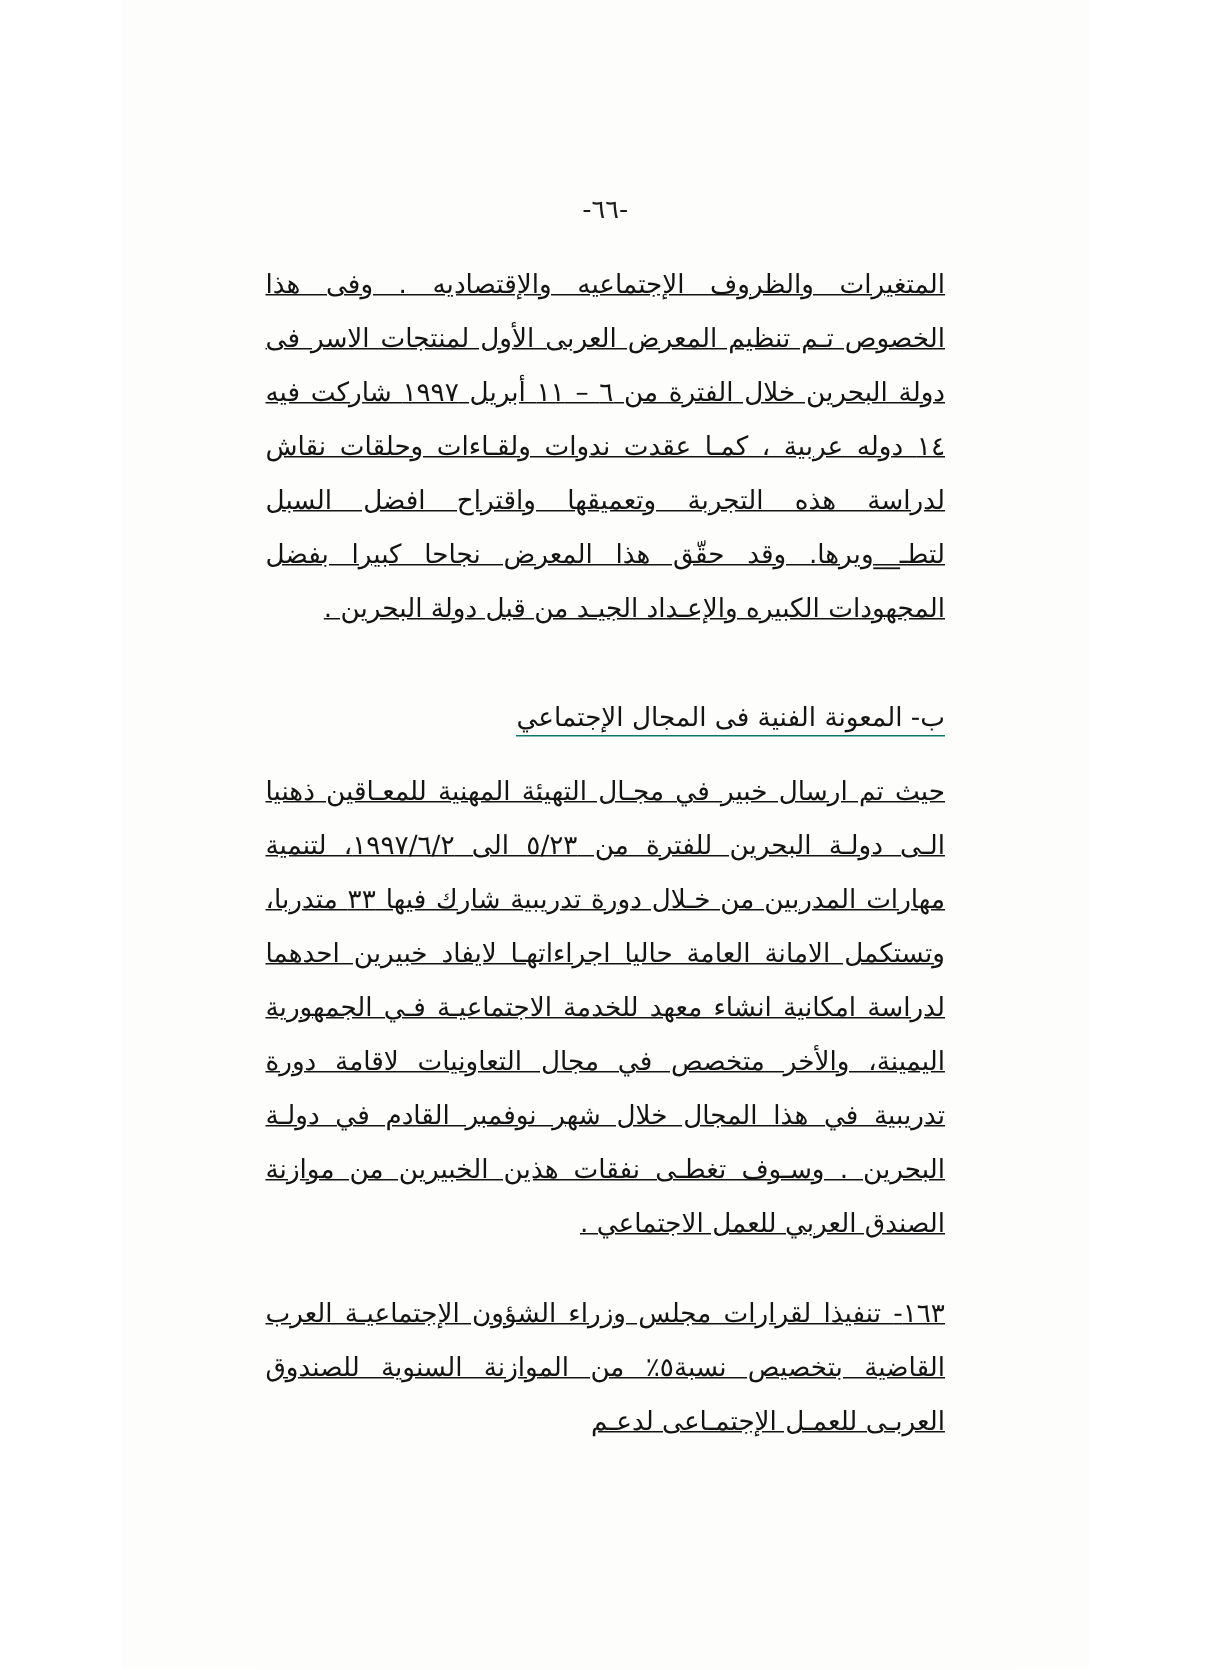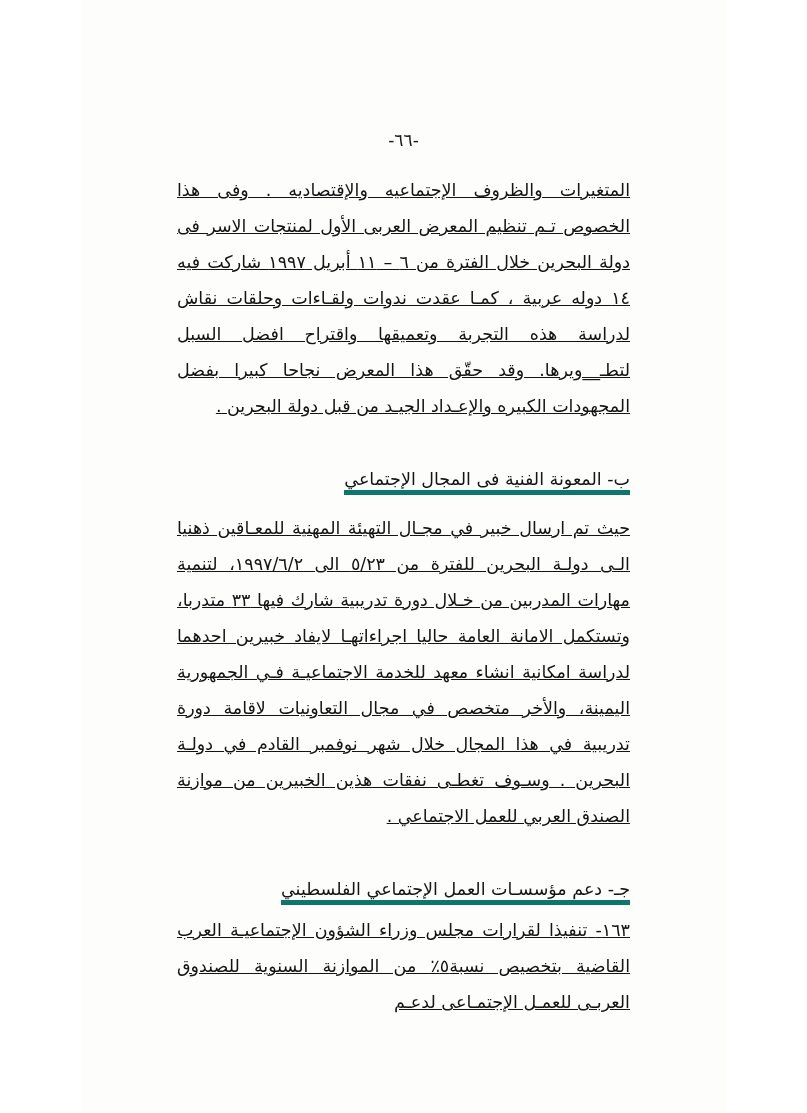--- a/index.html
+++ b/index.html
@@ -49,21 +49,21 @@
     height: 20px;
   }
   .heading {
     font-size: 17.5px;
     line-height: 34px;
     margin: 14px 0 6px 0;
     text-align: center;
     color: #141414;
   }
   .heading .underline {
-    border-bottom: 5px solid #0f766e;
+    border-bottom: 1px solid #0f766e;
     padding-bottom: 1px;
   }
   .num {
     white-space: nowrap;
   }
   .small-gap { height: 8px; }
 </style>
 </head>
 <body>
 
@@ -81,20 +81,17 @@
       <span class="underline">ب- المعونة الفنية فى المجال الإجتماعي</span>
     </div>
 
 
     <div class="small-gap"></div>
 
     <p class="para">حيث تم ارسال خبير في مجـال التهيئة المهنية للمعـاقين ذهنيا الـى دولـة البحرين للفترة من ٥/٢٣ الى ١٩٩٧/٦/٢، لتنمية مهارات المدربين من خـلال دورة تدريبية شارك فيها ٣٣ متدربا، وتستكمل الامانة العامة حاليا اجراءاتهـا لايفاد خبيرين احدهما لدراسة امكانية انشاء معهد للخدمة الاجتماعيـة فـي الجمهورية اليمينة، والأخر متخصص في مجال التعاونيات لاقامة دورة تدريبية في هذا المجال خلال شهر نوفمبر القادم في دولـة البحرين . وسـوف تغطـى نفقات هذين الخبيرين من موازنة الصندق العربي للعمل الاجتماعي .</p>
 
     <div class="block-gap"></div>
 
-    <div class="heading">
-      <span class="underline">جـ- دعم مؤسسـات العمل الإجتماعي الفلسطيني</span>
-    </div>
 
     <p class="para"><span class="num">١٦٣-</span> <span>تنفيذا لقرارات مجلس وزراء الشؤون الإجتماعيـة العرب القاضية بتخصيص نسبة٥٪ من الموازنة السنوية للصندوق العربـى للعمـل الإجتمـاعى لدعـم</span></p>
 
   </div>
 </div>
 
 </body></html>

